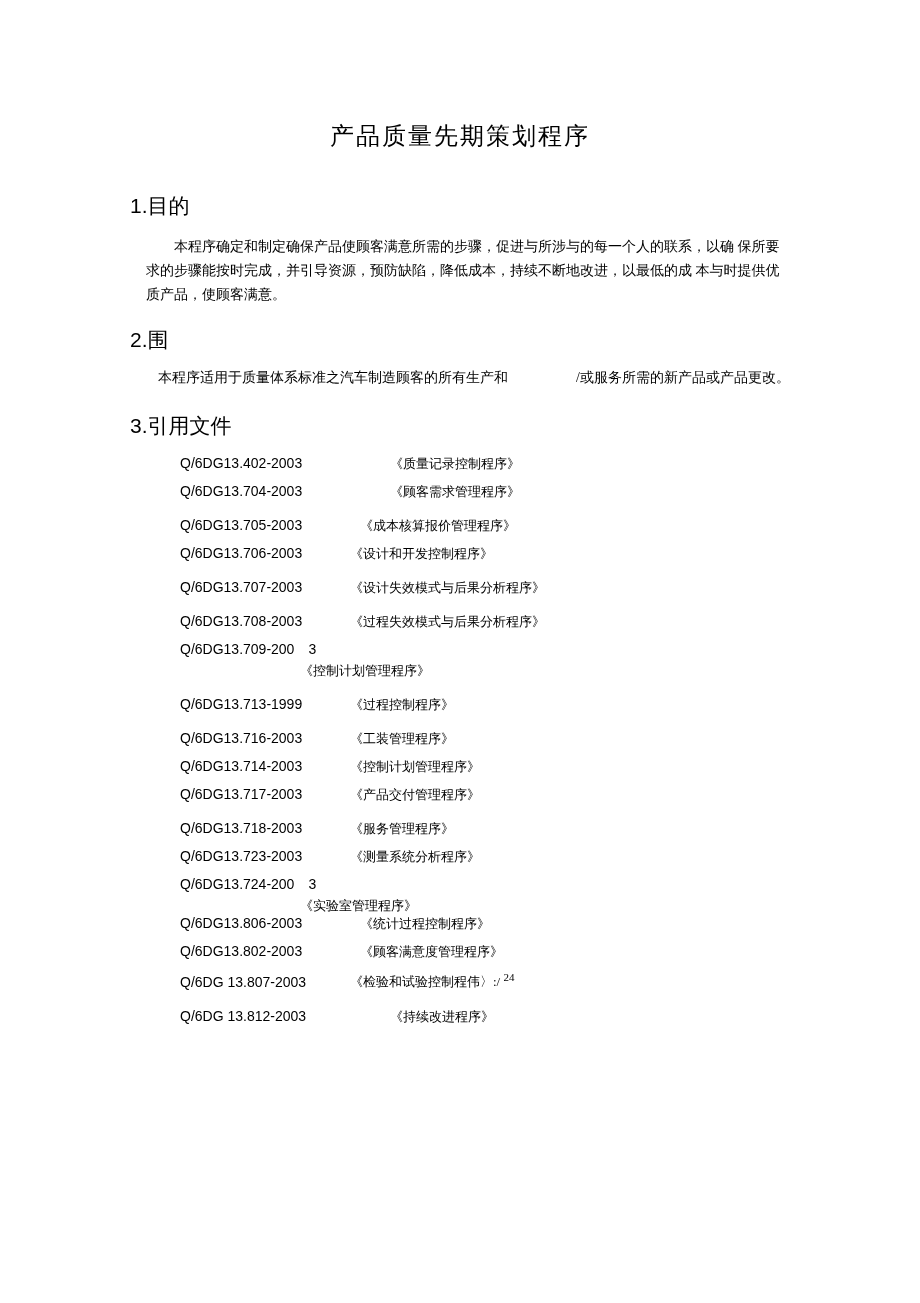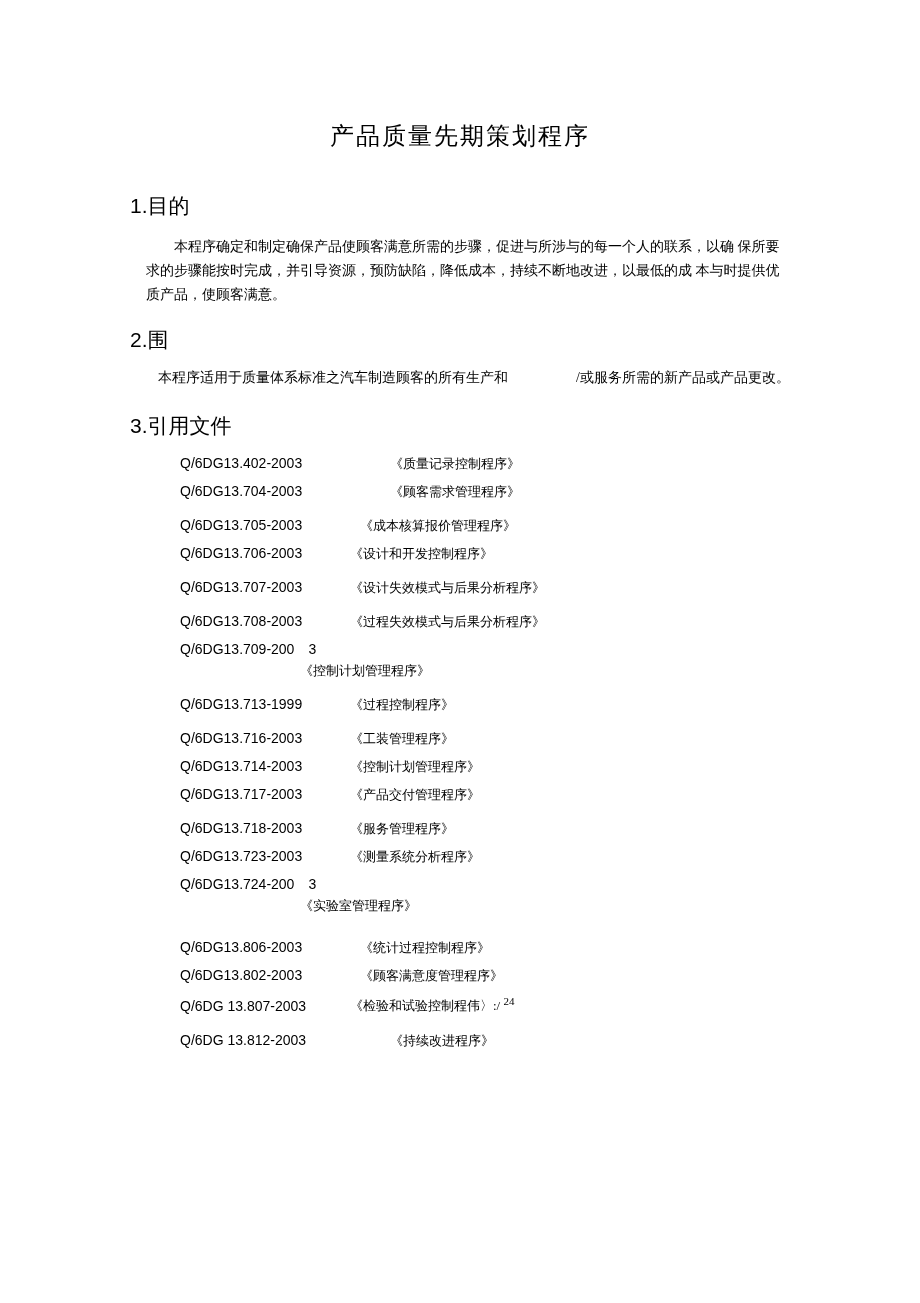--- a/index.html
+++ b/index.html
@@ -160,21 +160,21 @@
   <div class="wrap-row">
     <div>
       <span class="ref-code-split">
         <span>Q/6DG13.724-200</span>
         <span>3</span>
       </span>
     </div>
     <div class="sub ref-name">《实验室管理程序》</div>
   </div>
 
-  <div class="ref-row" style="margin-top:24px">
+  <div class="ref-row" style="margin-top:0">
     <span class="ref-code">Q/6DG13.806-2003</span>
     <span class="ref-name indent2">《统计过程控制程序》</span>
   </div>
   <div class="ref-row">
     <span class="ref-code">Q/6DG13.802-2003</span>
     <span class="ref-name indent2">《顾客满意度管理程序》</span>
   </div>
   <div class="ref-row">
     <span class="ref-code">Q/6DG 13.807-2003</span>
     <span class="ref-name">

